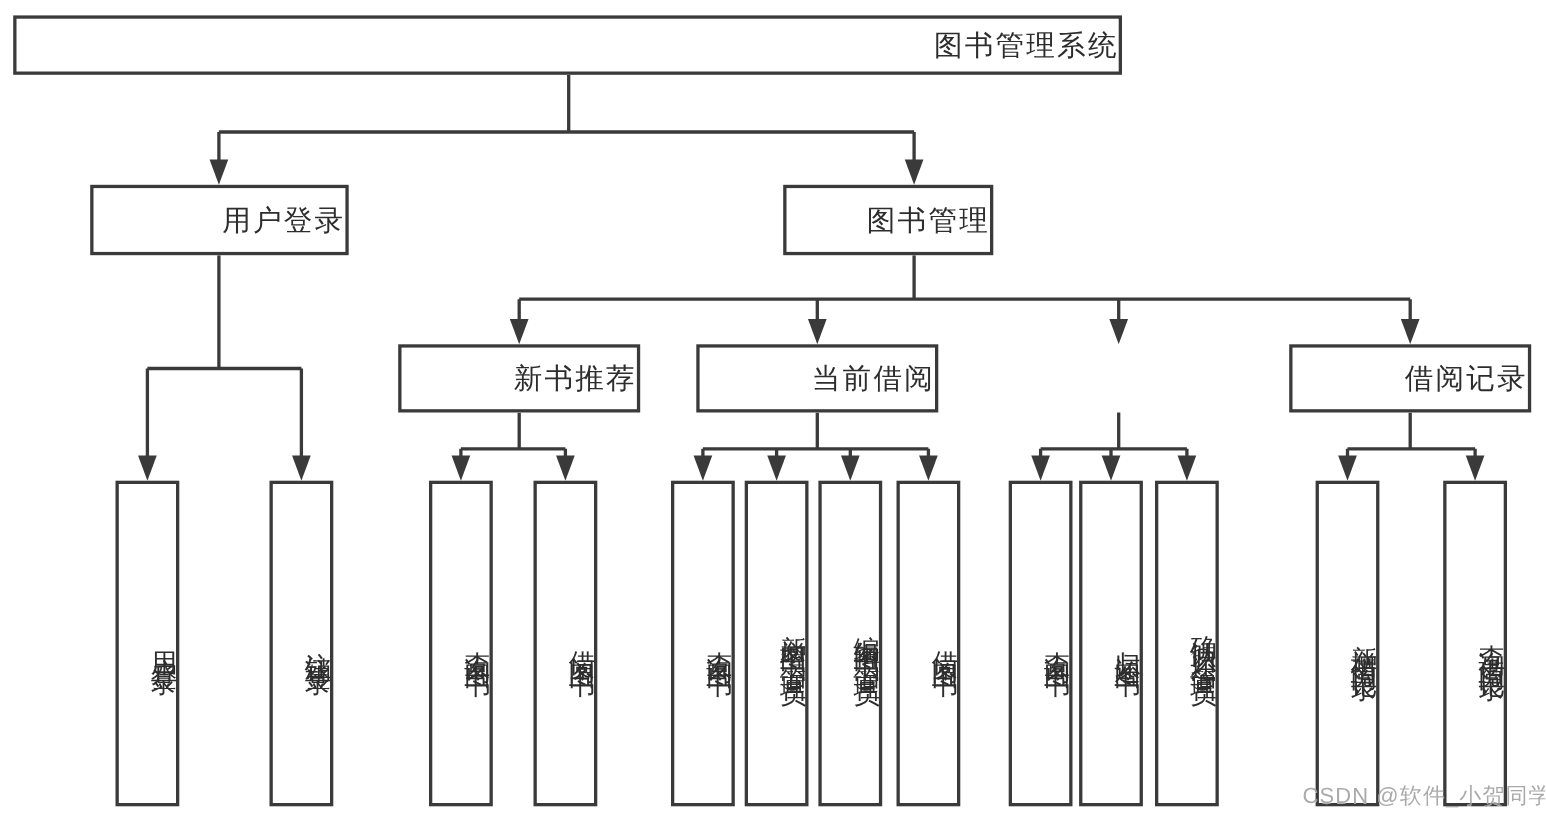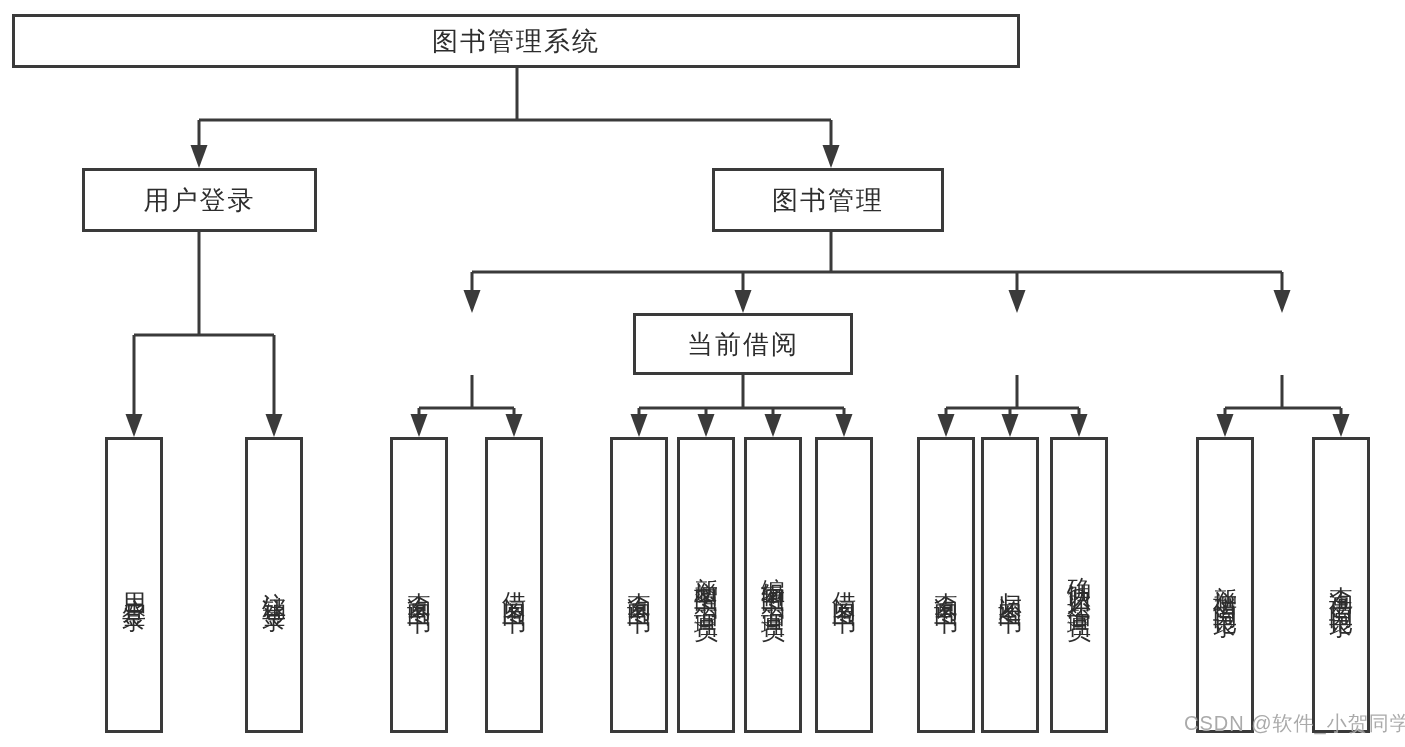--- a/index.html
+++ b/index.html
@@ -11,21 +11,21 @@
     overflow:hidden;
   }
   #wires{position:absolute;left:0;top:0;}
   .box{
     position:absolute;
     box-sizing:border-box;
     background:#ffffff;
     border:3px solid #3a3a3a;
     display:flex;
     align-items:center;
-    justify-content:center;
+    justify-content:flex-end;
     color:#2d2d2d;
     font-size:26px;
     line-height:1;
     letter-spacing:2px;
     z-index:2;
   }
   .box.v span{
     writing-mode:vertical-rl;
     text-orientation:mixed;
     letter-spacing:6px;
@@ -81,26 +81,32 @@
     </g>
   </svg>
 
   <div class="box" style="left:12px;top:14px;width:1008px;height:54px">
     <span>图书管理系统</span>
   </div>
 
   <div class="box" style="left:82px;top:168px;width:235px;height:64px">
     <span>用户登录</span>
   </div>
-  <div class="box" style="left:712px;top:168px;width:232px;height:64px">
+  <div class="box" style="left:712px;top:168px;width:191px;height:64px">
     <span>图书管理</span>
   </div>
 
+  <div class="box" style="left:362px;top:313px;width:220px;height:62px">
+    <span>新书推荐</span>
+  </div>
   <div class="box" style="left:633px;top:313px;width:220px;height:62px">
     <span>当前借阅</span>
+  </div>
+  <div class="box" style="left:1172px;top:313px;width:220px;height:62px">
+    <span>借阅记录</span>
   </div>
 
   <div class="box v" style="left:105px;top:437px;width:58px;height:296px">
     <span>用户登录</span>
   </div>
   <div class="box v" style="left:245px;top:437px;width:58px;height:296px">
     <span>注销登录</span>
   </div>
 
   <div class="box v" style="left:390px;top:437px;width:58px;height:296px">

